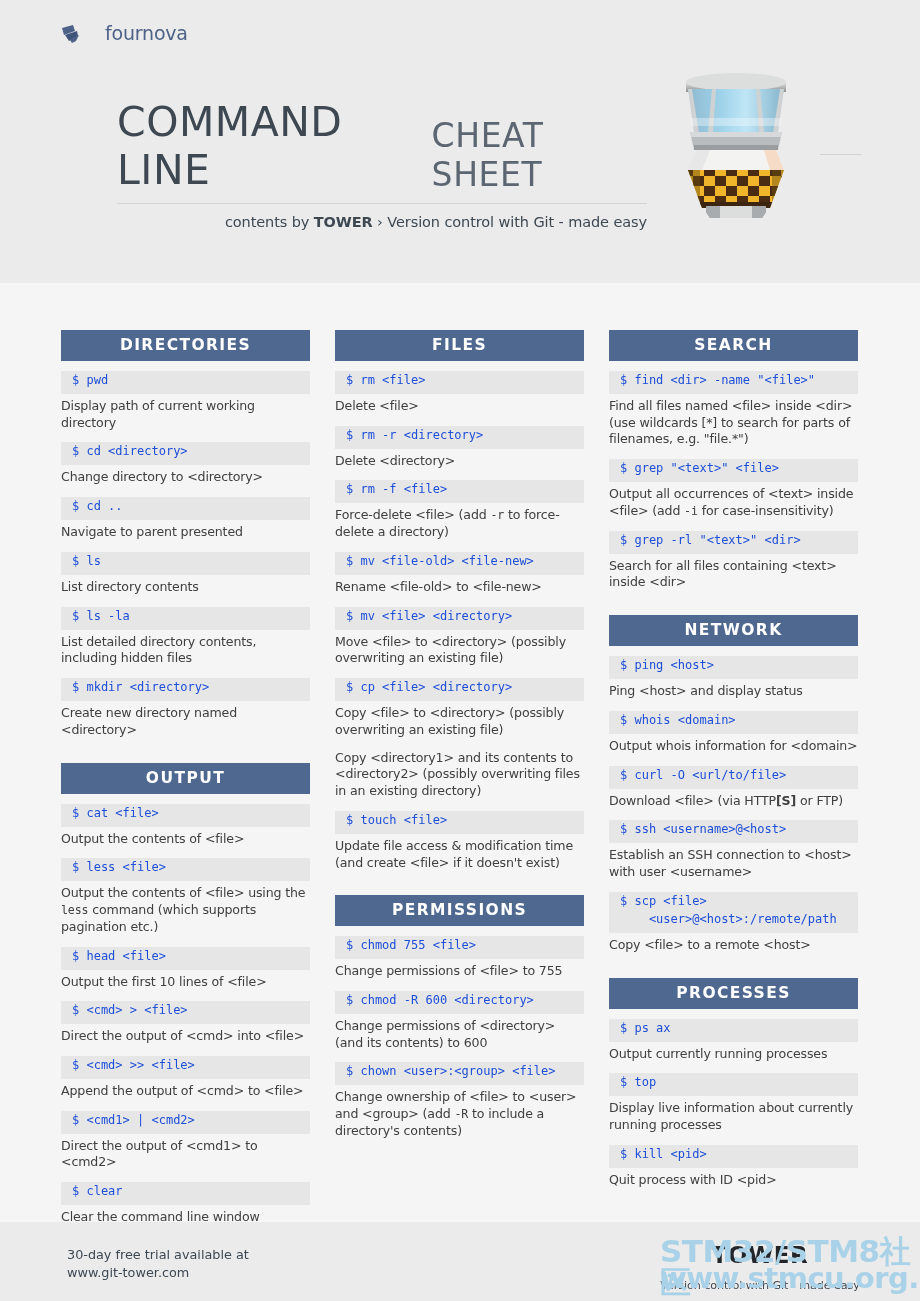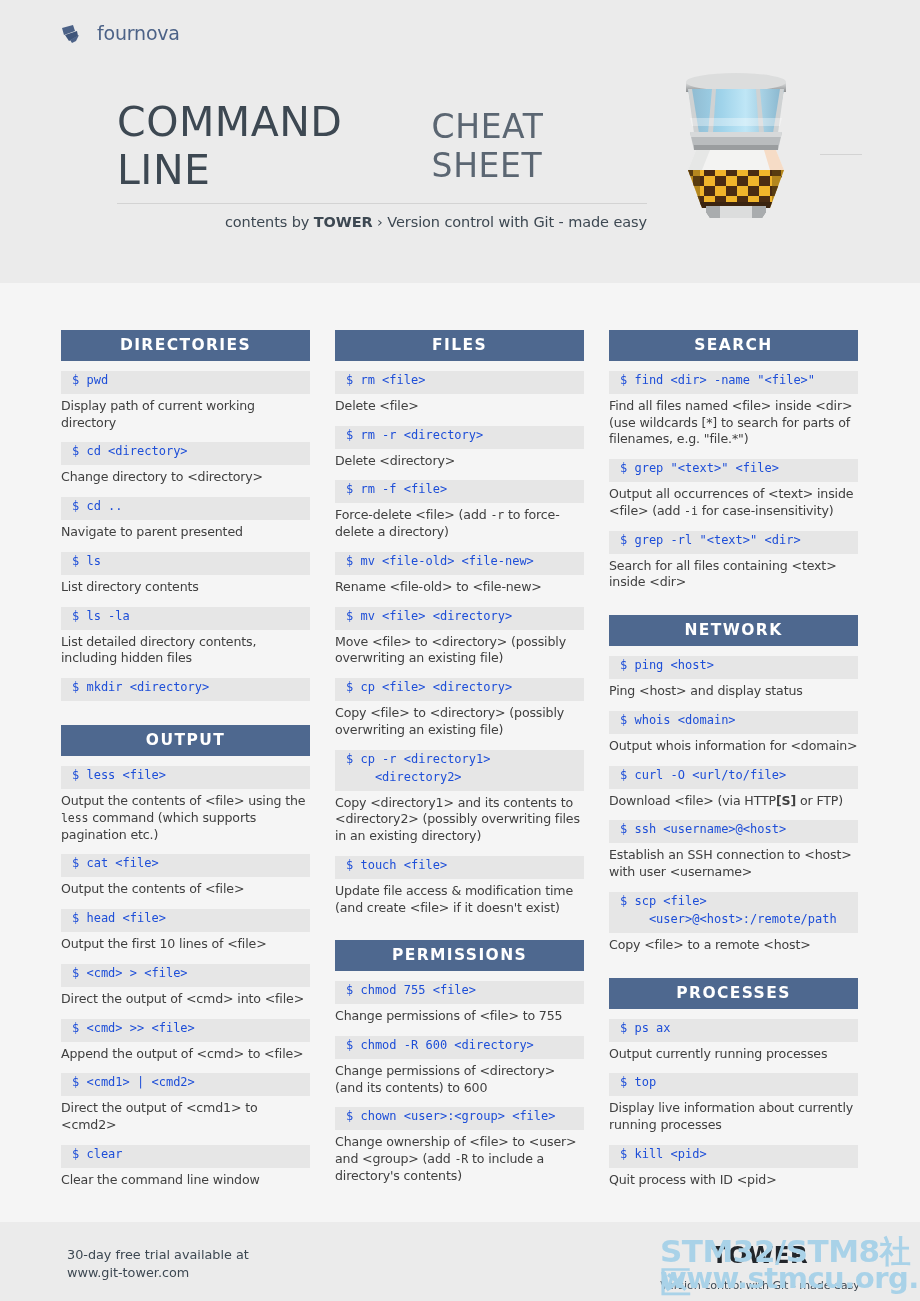--- a/index.html
+++ b/index.html
@@ -11,29 +11,29 @@
     color: #3d4852;
     overflow: hidden;
   }
   .page { position: relative; width: 920px; height: 1301px; background: #f5f5f5; }
 
   
   .header {
     position: absolute; left: 0; top: 0; width: 920px; height: 283px;
     background: #ebebeb;
   }
-  .logo { position: absolute; left: 61px; top: 22px; display: flex; align-items: flex-start; gap: 8px; }
+  .logo { position: absolute; left: 61px; top: 22px; display: flex; align-items: flex-start; gap: 16px; }
   .logo-mark { width: 28px; height: 22px; }
   .logo-text {
     font-family: "DejaVu Sans", sans-serif;
     font-size: 19px; color: #4c6287; letter-spacing: -0.2px;
   }
 
   .title-block { position: absolute; left: 117px; top: 98px; width: 530px; }
-  .title-line { display: flex; align-items: center; }
+  .title-line { display: flex; align-items: flex-end; }
   .title-main {
     font-size: 41px; font-weight: normal; letter-spacing: 0.5px;
     color: #3d4852; font-family: "DejaVu Sans", sans-serif;
   }
   .title-sub {
     font-size: 33px; font-weight: normal; letter-spacing: 0.6px;
     color: #5b6672; margin-left: 8px; font-family: "DejaVu Sans", sans-serif;
   }
   .title-rule {
     margin-top: 9px; height: 1px; background: #d3d3d3; width: 530px;
@@ -248,33 +248,34 @@
           <div class="entry">
             <div class="cmd">$ ls</div>
             <div class="desc">List directory contents</div>
           </div>
           <div class="entry">
             <div class="cmd">$ ls -la</div>
             <div class="desc">List detailed directory contents, including hidden files</div>
           </div>
           <div class="entry">
             <div class="cmd">$ mkdir &lt;directory&gt;</div>
+            <div class="desc">Create new directory named &lt;directory&gt;</div>
           </div>
         </div>
         <div class="section">
           <div class="section-head">OUTPUT</div>
+          <div class="entry">
+            <div class="cmd">$ cat &lt;file&gt;</div>
+            <div class="desc">Output the contents of &lt;file&gt;</div>
+          </div>
           <div class="entry">
             <div class="cmd">$ less &lt;file&gt;</div>
             <div class="desc">Output the contents of &lt;file&gt; using the <code>less</code> command (which supports pagination etc.)</div>
           </div>
           <div class="entry">
-            <div class="cmd">$ cat &lt;file&gt;</div>
-            <div class="desc">Output the contents of &lt;file&gt;</div>
-          </div>
-          <div class="entry">
             <div class="cmd">$ head &lt;file&gt;</div>
             <div class="desc">Output the first 10 lines of &lt;file&gt;</div>
           </div>
           <div class="entry">
             <div class="cmd">$ &lt;cmd&gt; &gt; &lt;file&gt;</div>
             <div class="desc">Direct the output of &lt;cmd&gt; into &lt;file&gt;</div>
           </div>
           <div class="entry">
             <div class="cmd">$ &lt;cmd&gt; &gt;&gt; &lt;file&gt;</div>
             <div class="desc">Append the output of &lt;cmd&gt; to &lt;file&gt;</div>
@@ -310,22 +311,20 @@
           </div>
           <div class="entry">
             <div class="cmd">$ mv &lt;file&gt; &lt;directory&gt;</div>
             <div class="desc">Move &lt;file&gt; to &lt;directory&gt; (possibly overwriting an existing file)</div>
           </div>
           <div class="entry">
             <div class="cmd">$ cp &lt;file&gt; &lt;directory&gt;</div>
             <div class="desc">Copy &lt;file&gt; to &lt;directory&gt; (possibly overwriting an existing file)</div>
           </div>
           <div class="entry">
-            <div class="cmd">$ cp -r &lt;directory1&gt;
-    &lt;directory2&gt;</div>
             <div class="desc">Copy &lt;directory1&gt; and its contents to &lt;directory2&gt; (possibly overwriting files in an existing directory)</div>
           </div>
           <div class="entry">
             <div class="cmd">$ touch &lt;file&gt;</div>
             <div class="desc">Update file access &amp; modification time (and create &lt;file&gt; if it doesn't exist)</div>
           </div>
         </div>
         <div class="section">
           <div class="section-head">PERMISSIONS</div>
           <div class="entry">

